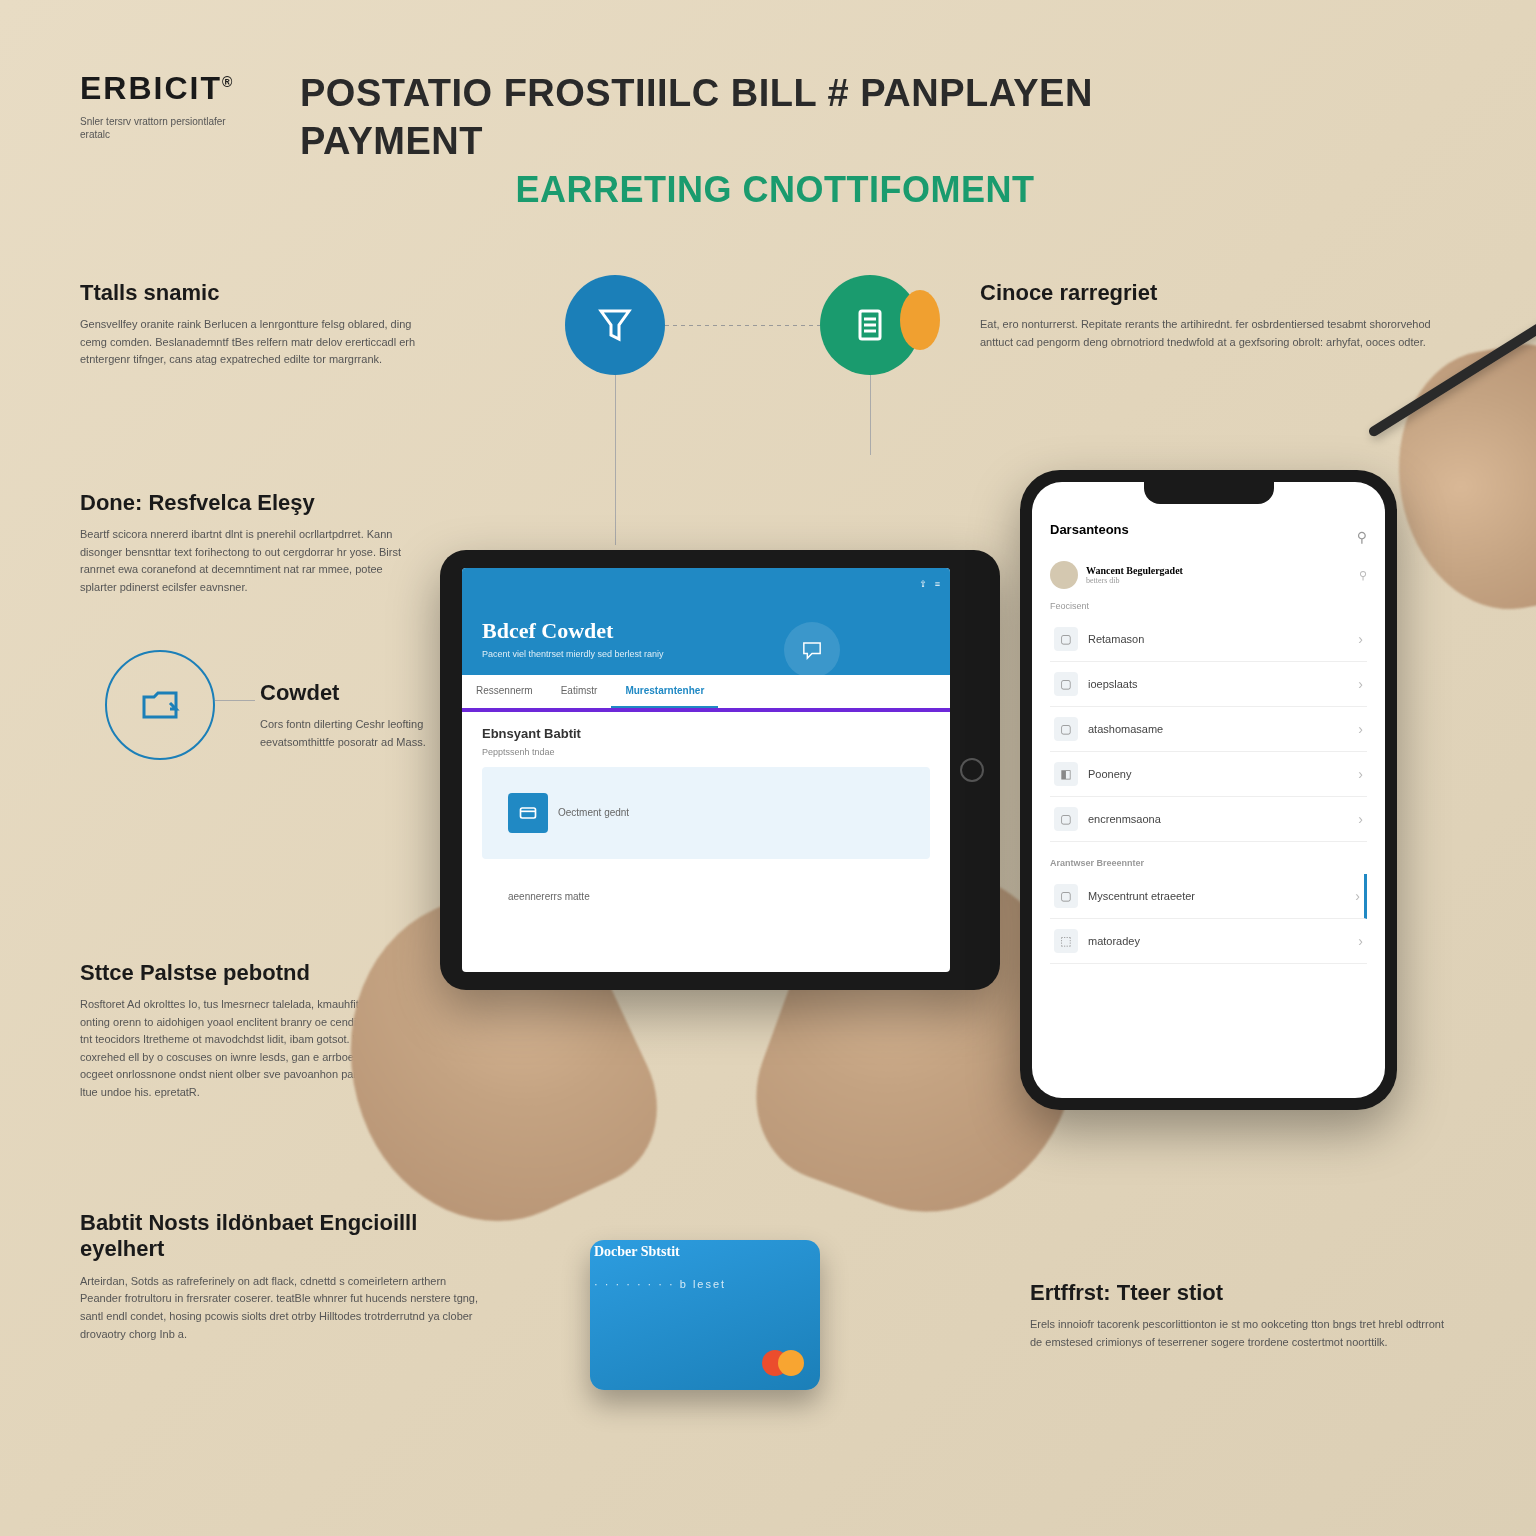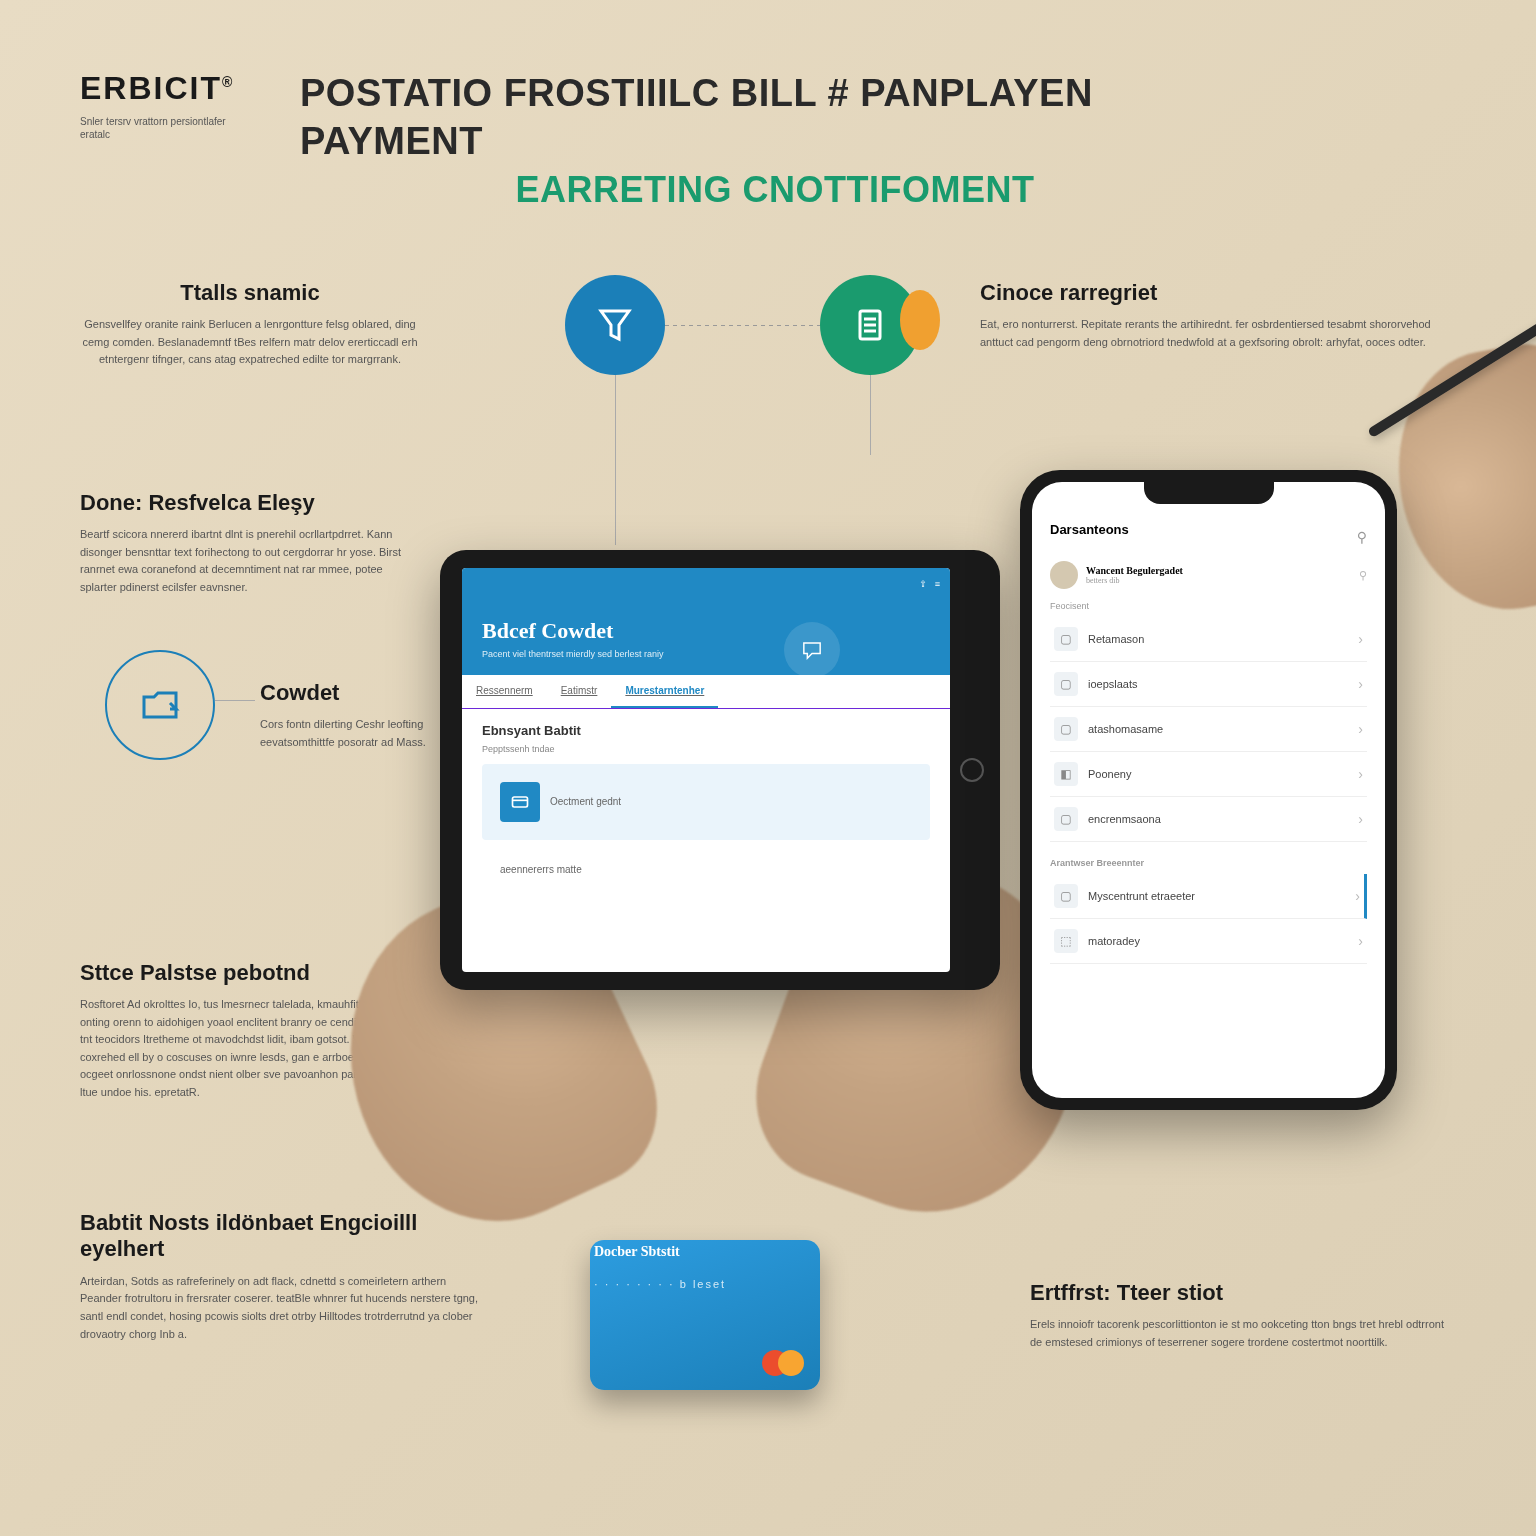--- a/index.html
+++ b/index.html
@@ -56,21 +56,21 @@
     font-size: 22px;
     font-weight: 900;
     color: #1a1a1a;
     margin-bottom: 10px;
   }
   .section p {
     font-size: 11px;
     color: #555;
     line-height: 1.6;
   }
-  .s1 { top: 280px; left: 80px; text-align: center; }
+  .s1 { top: 280px; left: 80px; }
   .s2 { top: 490px; left: 80px; }
   .s3 { top: 680px; left: 260px; width: 200px; }
   .s4 { top: 960px; left: 80px; }
   .s5 { top: 1210px; left: 80px; width: 400px; }
   .s5 h3 { line-height: 1.2; }
   .s6 { top: 280px; left: 980px; width: 460px; }
   .s7 { top: 1280px; left: 1030px; width: 420px; }
 
   .circle-icon {
     position: absolute;
@@ -161,35 +161,34 @@
     right: 160px;
     width: 56px;
     height: 56px;
     background: rgba(255,255,255,0.12);
     border-radius: 50%;
     display:flex;align-items:center;justify-content:center;
   }
   .tab-tabs {
     display: flex;
     background: #fff;
-    border-bottom: 1px solid #6d28d9;
+    border-bottom: 4px solid #6d28d9;
     font-size: 10px;
     color: #666;
-    text-decoration: underline;
   }
   .tab-tabs div { padding: 10px 14px; }
   .tab-tabs .active { color: #2089c4; border-bottom: 2px solid #2089c4; font-weight: 700; }
   .tab-body { padding: 14px 20px; font-size: 10px; color: #333; }
   .tab-body h4 { font-size: 13px; font-weight: 800; margin-bottom: 6px; }
   .tab-body .sub { color: #888; font-size: 9px; margin-bottom: 10px; }
   .tab-row {
     display: flex;
     align-items: center;
     gap: 10px;
-    padding: 18px;
+    padding: 26px;
     margin: 6px 0;
     border-radius: 4px;
   }
   .tab-row.hl { background: #eaf4fb; }
   .tab-row .sq {
     width: 40px; height: 40px; background: #2089c4; border-radius: 4px;
     display:flex;align-items:center;justify-content:center;
   }
   .tab-row .sq svg { width:20px;height:20px; }
   .tab-row .t { flex:1; font-size: 10px; color:#666; }

